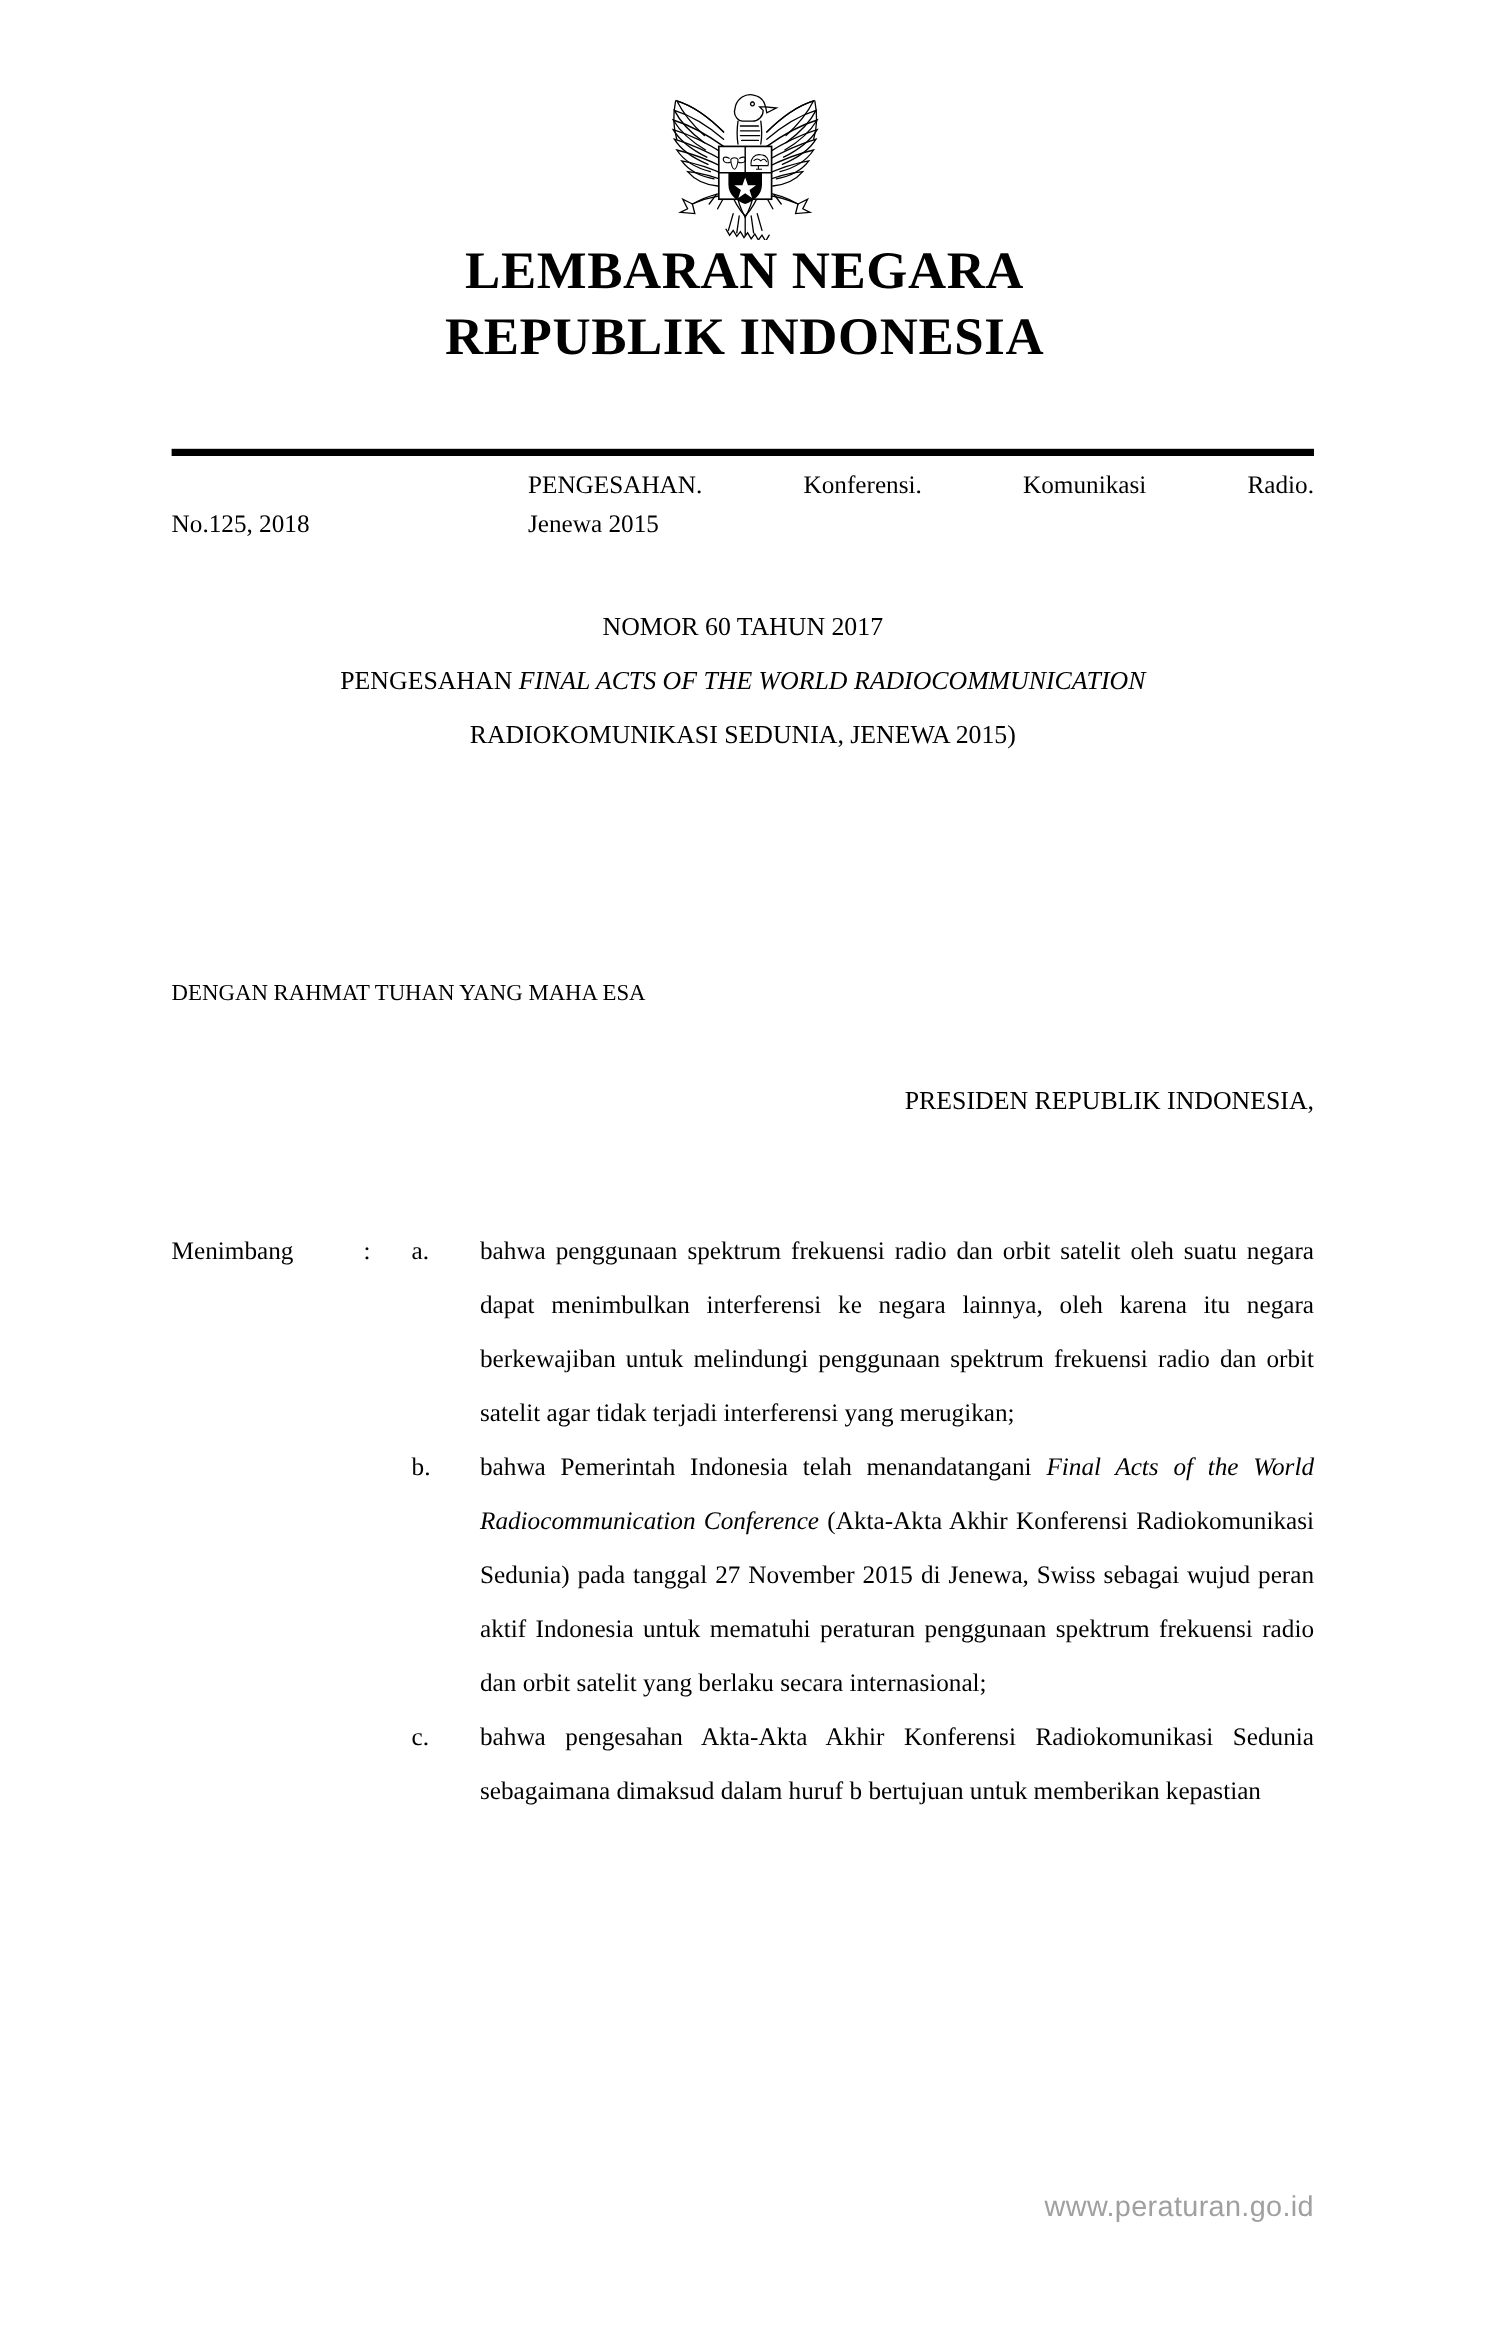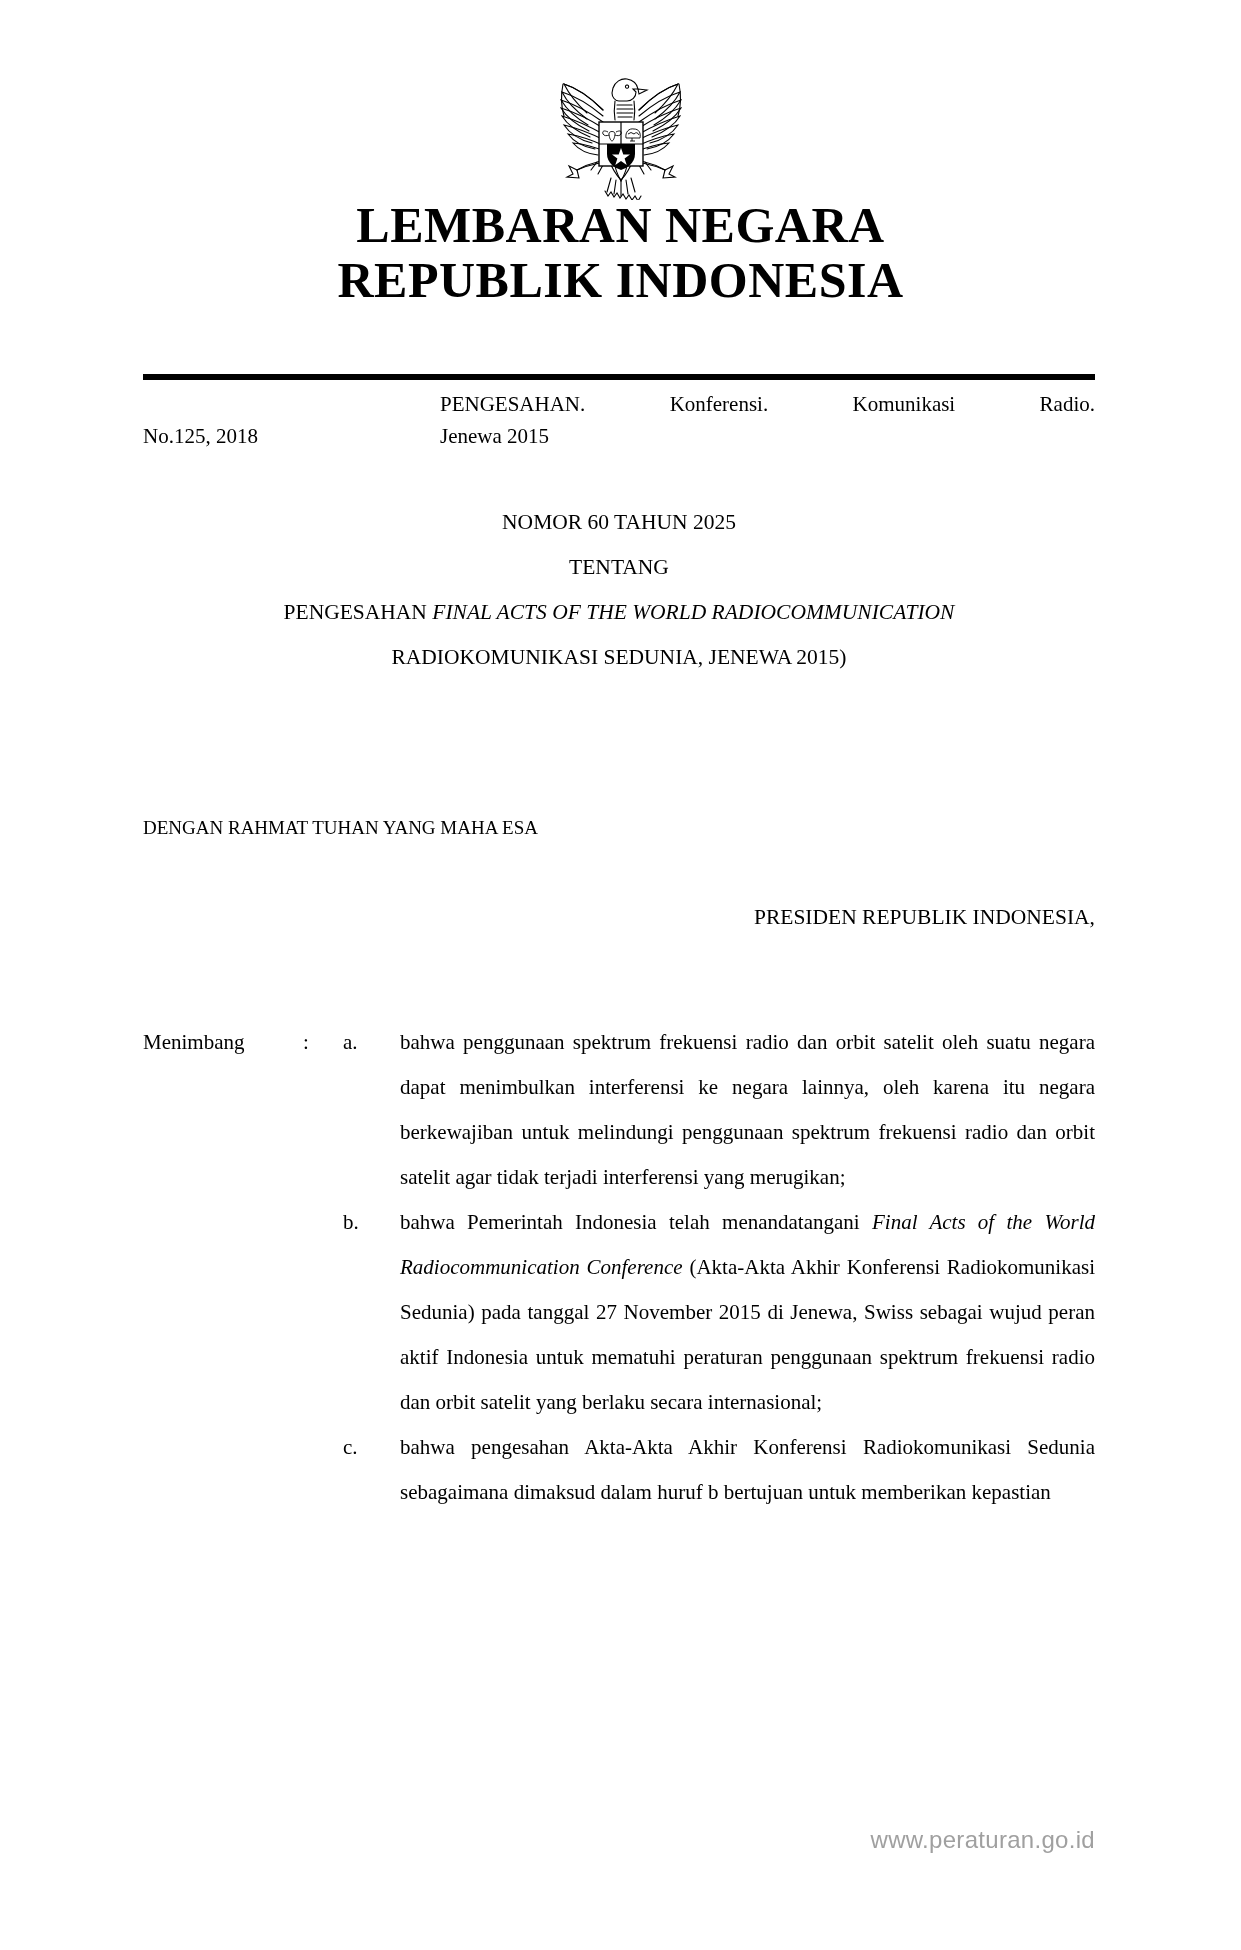--- a/index.html
+++ b/index.html
@@ -41,21 +41,21 @@
   }
 
   
   .masthead {
     position: absolute;
     top: 198px;
     left: 0;
     width: 1241px;
     text-align: center;
     font-weight: bold;
-    font-size: 50px;
+    font-size: 44px;
     line-height: 55px;
     letter-spacing: 0.5px;
   }
   .masthead .line {
     display: block;
     white-space: nowrap;
   }
 
   
   .rule {
@@ -268,22 +268,21 @@
 
   <div class="runhead">
     <div class="runhead-no">No.125, 2018</div>
     <div class="runhead-subj">
       <span class="j">PENGESAHAN. Konferensi. Komunikasi Radio.</span>
       <span>Jenewa 2015</span>
     </div>
   </div>
 
   <div class="titleblock">
-    <span class="tline">NOMOR 60 TAHUN 2025</span>
-    <span class="tline">TENTANG</span>
+    <span class="tline">NOMOR 60 TAHUN 2017</span>
     <span class="tline"><span>PENGESAHAN </span><i>FINAL ACTS OF THE WORLD RADIOCOMMUNICATION</i></span>
     <span class="tline">RADIOKOMUNIKASI SEDUNIA, JENEWA 2015)</span>
   </div>
 
   <div class="rahmat">DENGAN RAHMAT TUHAN YANG MAHA ESA</div>
   <div class="presiden">PRESIDEN REPUBLIK INDONESIA,</div>
 
   <div class="considering">
 
     <div class="cons-row">

